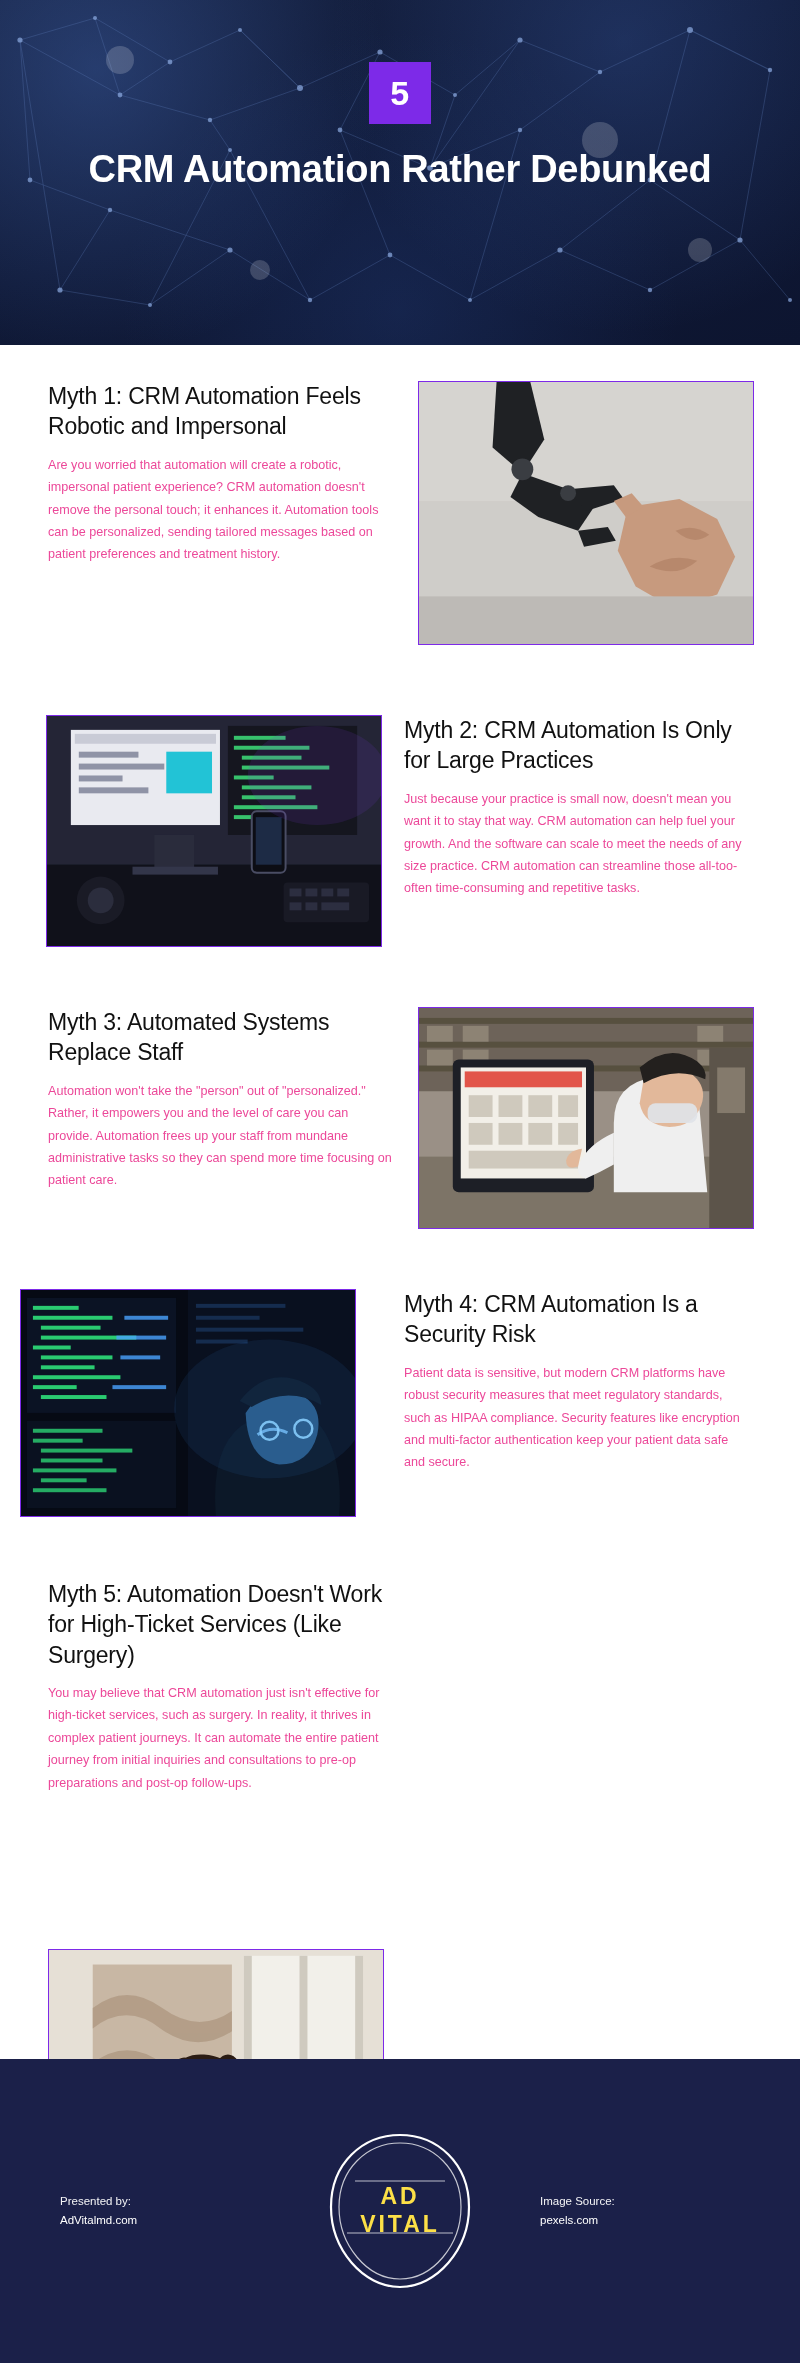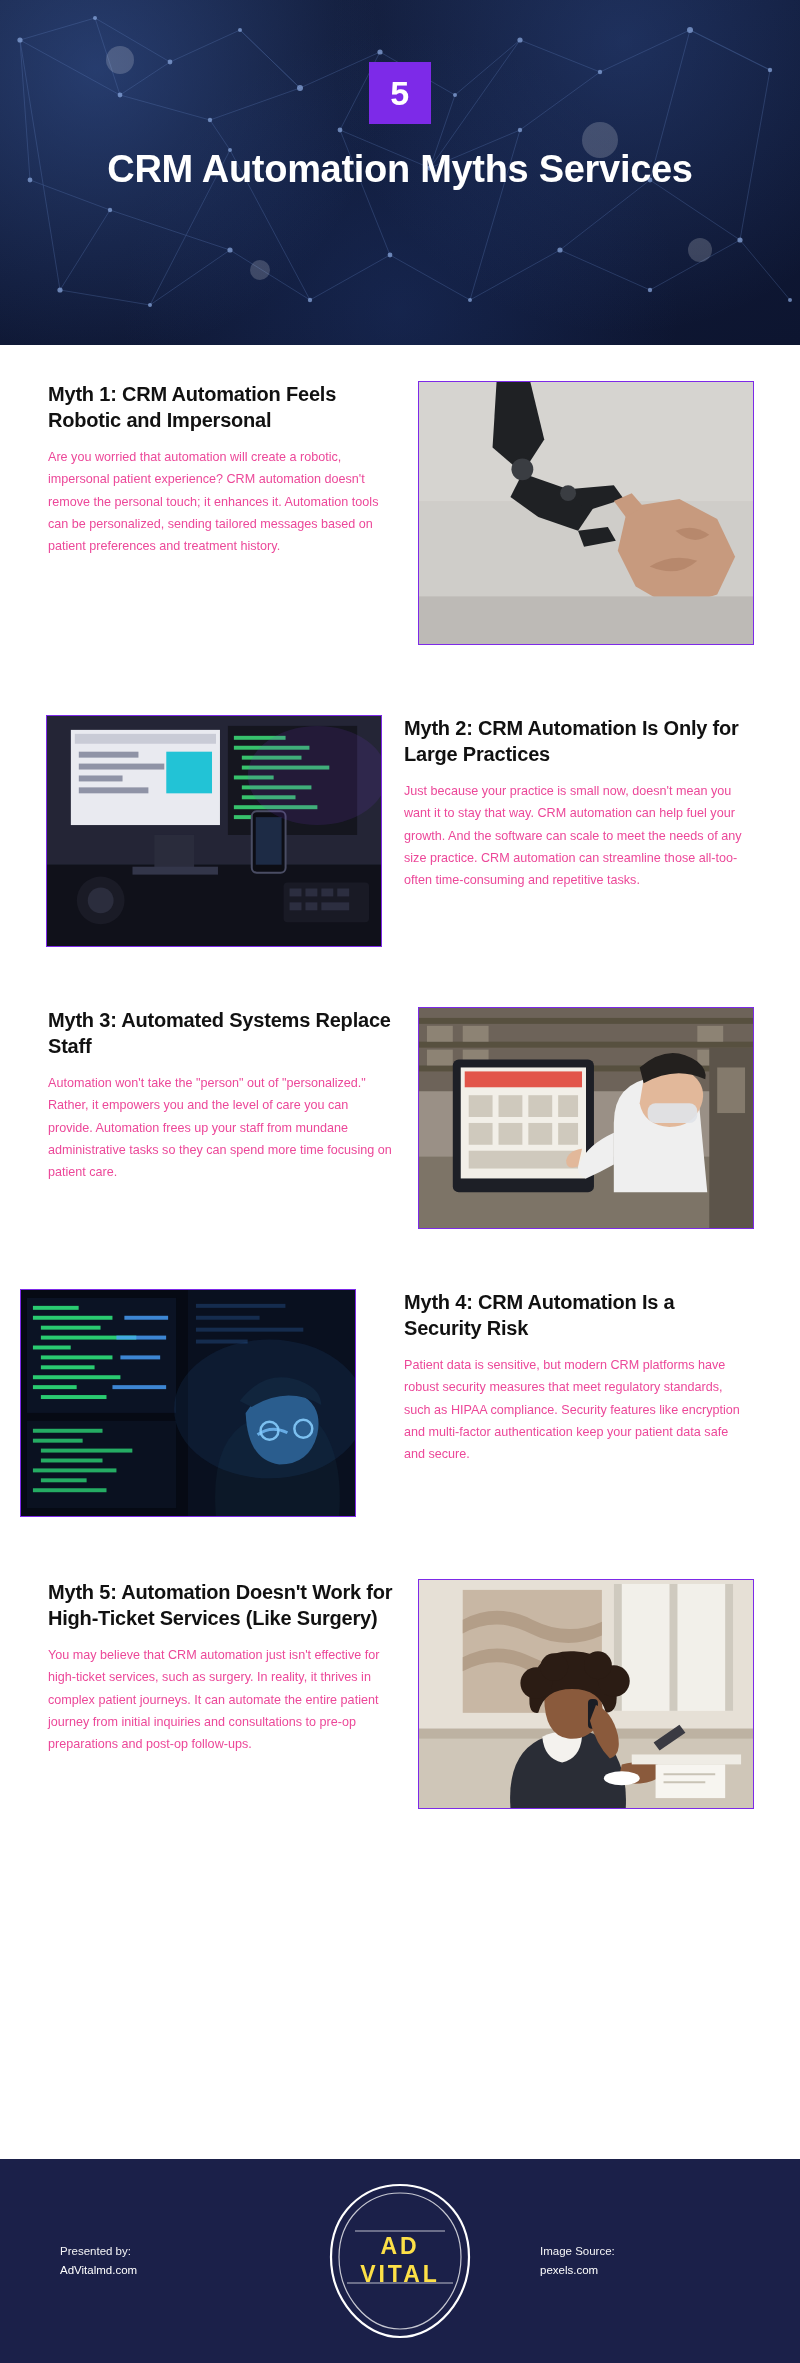--- a/index.html
+++ b/index.html
@@ -62,23 +62,23 @@
     padding: 0 48px;
   }
   .myth {
     display: flex;
     gap: 22px;
     align-items: flex-start;
   }
   .myth.reverse { flex-direction: row-reverse; }
   .myth .text { width: 348px; flex: 0 0 348px; }
   .myth h2 {
-    font-size: 20px;
+    font-size: 23px;
     line-height: 1.32;
-    font-weight: bold;
+    font-weight: normal;
     color: #111111;
     margin-bottom: 12px;
     letter-spacing: -0.2px;
   }
   .myth p {
     font-size: 12.6px;
     line-height: 1.78;
     color: #ec4899;
   }
   .photo {
@@ -88,33 +88,33 @@
     position: relative;
     overflow: hidden;
   }
   .photo .ph { display: block; width: 100%; height: 100%; }
 
   
   .m1 { margin-top: 36px; }
   .m2 { margin-top: 70px; margin-left: 42px; }
   .m3 { margin-top: 60px; }
   .m4 { margin-top: 60px; gap: 48px; }
-  .m5 { margin-top: 62px; }
+  .m5 { margin-top: 62px; flex-direction: column; }
 
   .h1h { height: 264px; }
   .h2h { height: 232px; }
   .h3h { height: 222px; }
   .h4h { height: 228px; }
   .h5h { height: 230px; }
 
   
   .footer {
     position: absolute;
     left: 0; right: 0; bottom: 0;
-    height: 204px;
+    height: 304px;
     background: #1b2049;
     display: flex;
     align-items: center;
     justify-content: space-between;
     padding: 0 60px;
   }
   .footer-left, .footer-right {
     color: #ffffff;
     font-size: 11.5px;
     line-height: 1.65;
@@ -192,21 +192,21 @@
       </g>
       <g fill="#ffffff" opacity="0.18">
         <circle cx="120" cy="60" r="14"></circle>
           <circle cx="600" cy="140" r="18"></circle>
           <circle cx="700" cy="250" r="12"></circle>
         <circle cx="260" cy="270" r="10"></circle>
       </g>
     </svg>
     <div class="header-inner">
       <div class="num-badge">5</div>
-      <div class="header-title">CRM Automation Myths Services</div>
+      <div class="header-title">CRM Automation Rather Debunked</div>
     </div>
   </div>
 
   <div class="content">
 
     <div class="myth m1">
       <div class="text">
         <h2>Myth 1: CRM Automation Feels Robotic and Impersonal</h2>
         <p>Are you worried that automation will create a robotic, impersonal patient experience? CRM automation doesn't remove the personal touch; it enhances it. Automation tools can be personalized, sending tailored messages based on patient preferences and treatment history.</p>
       </div>

